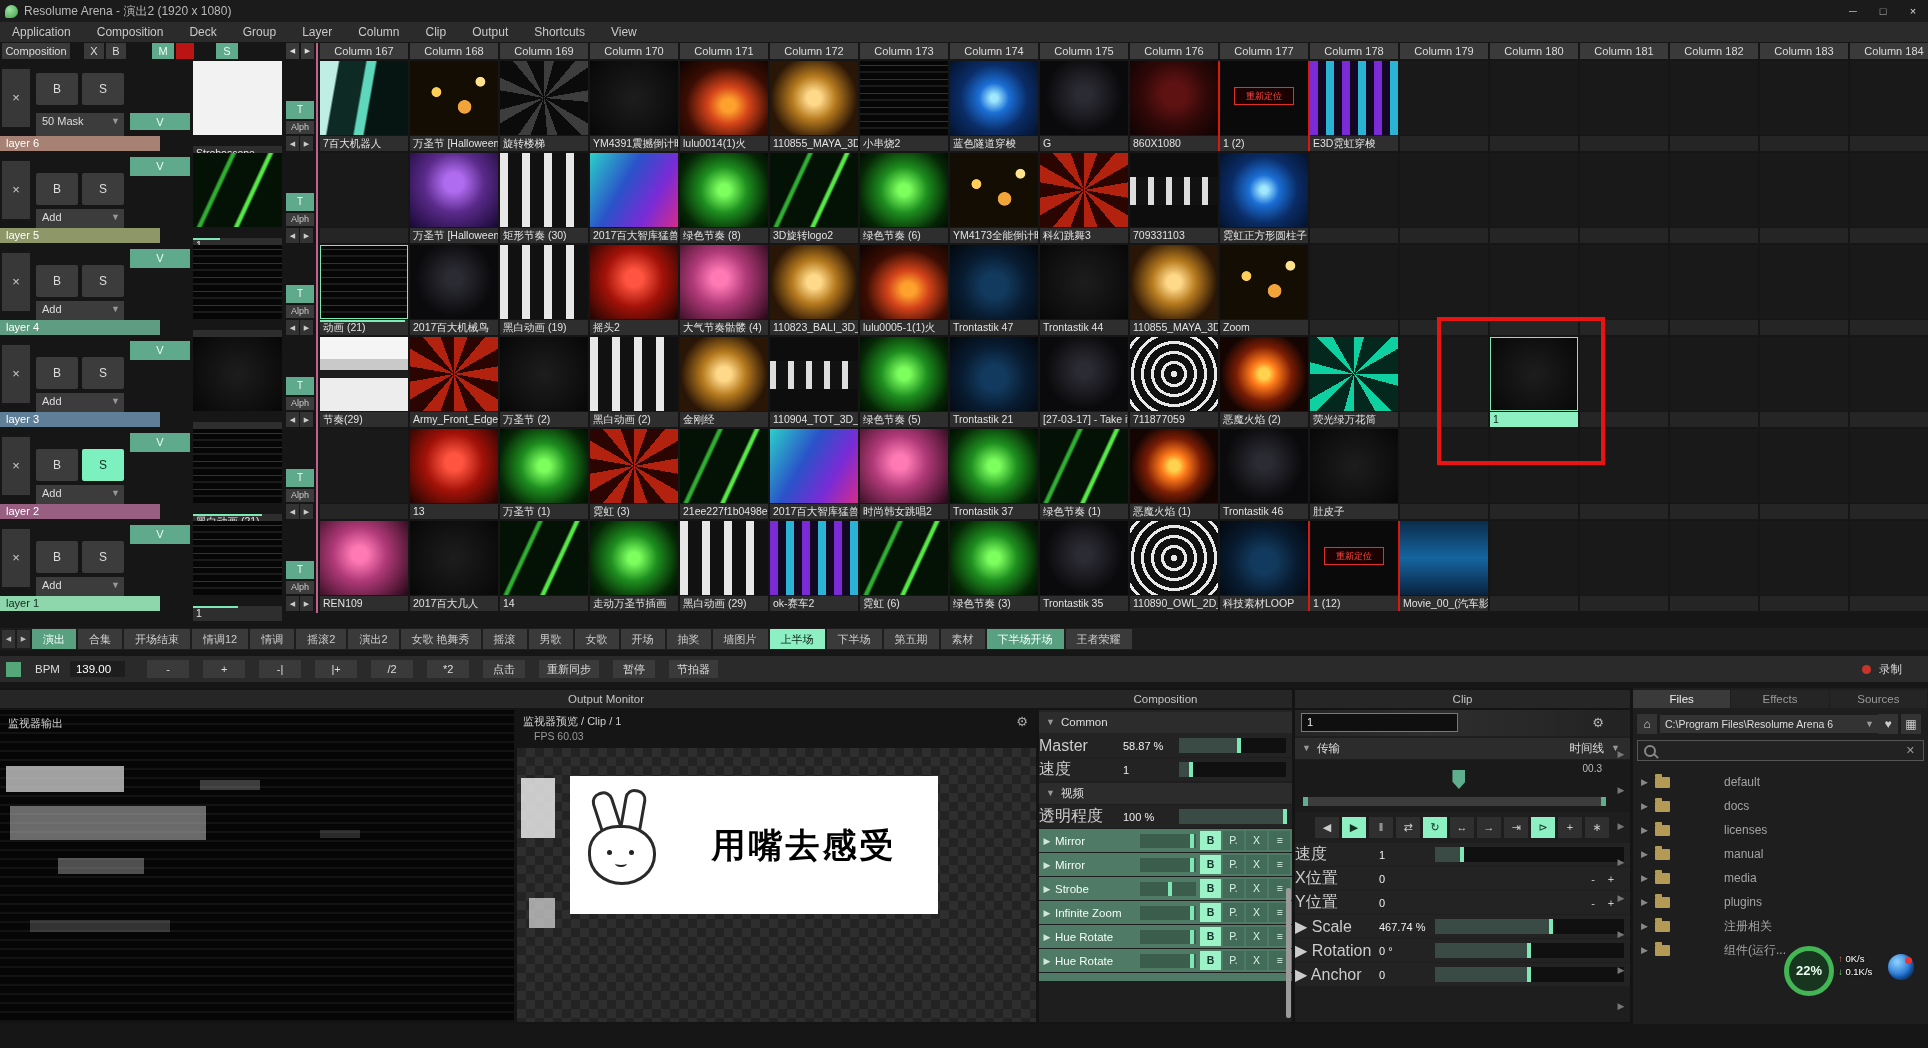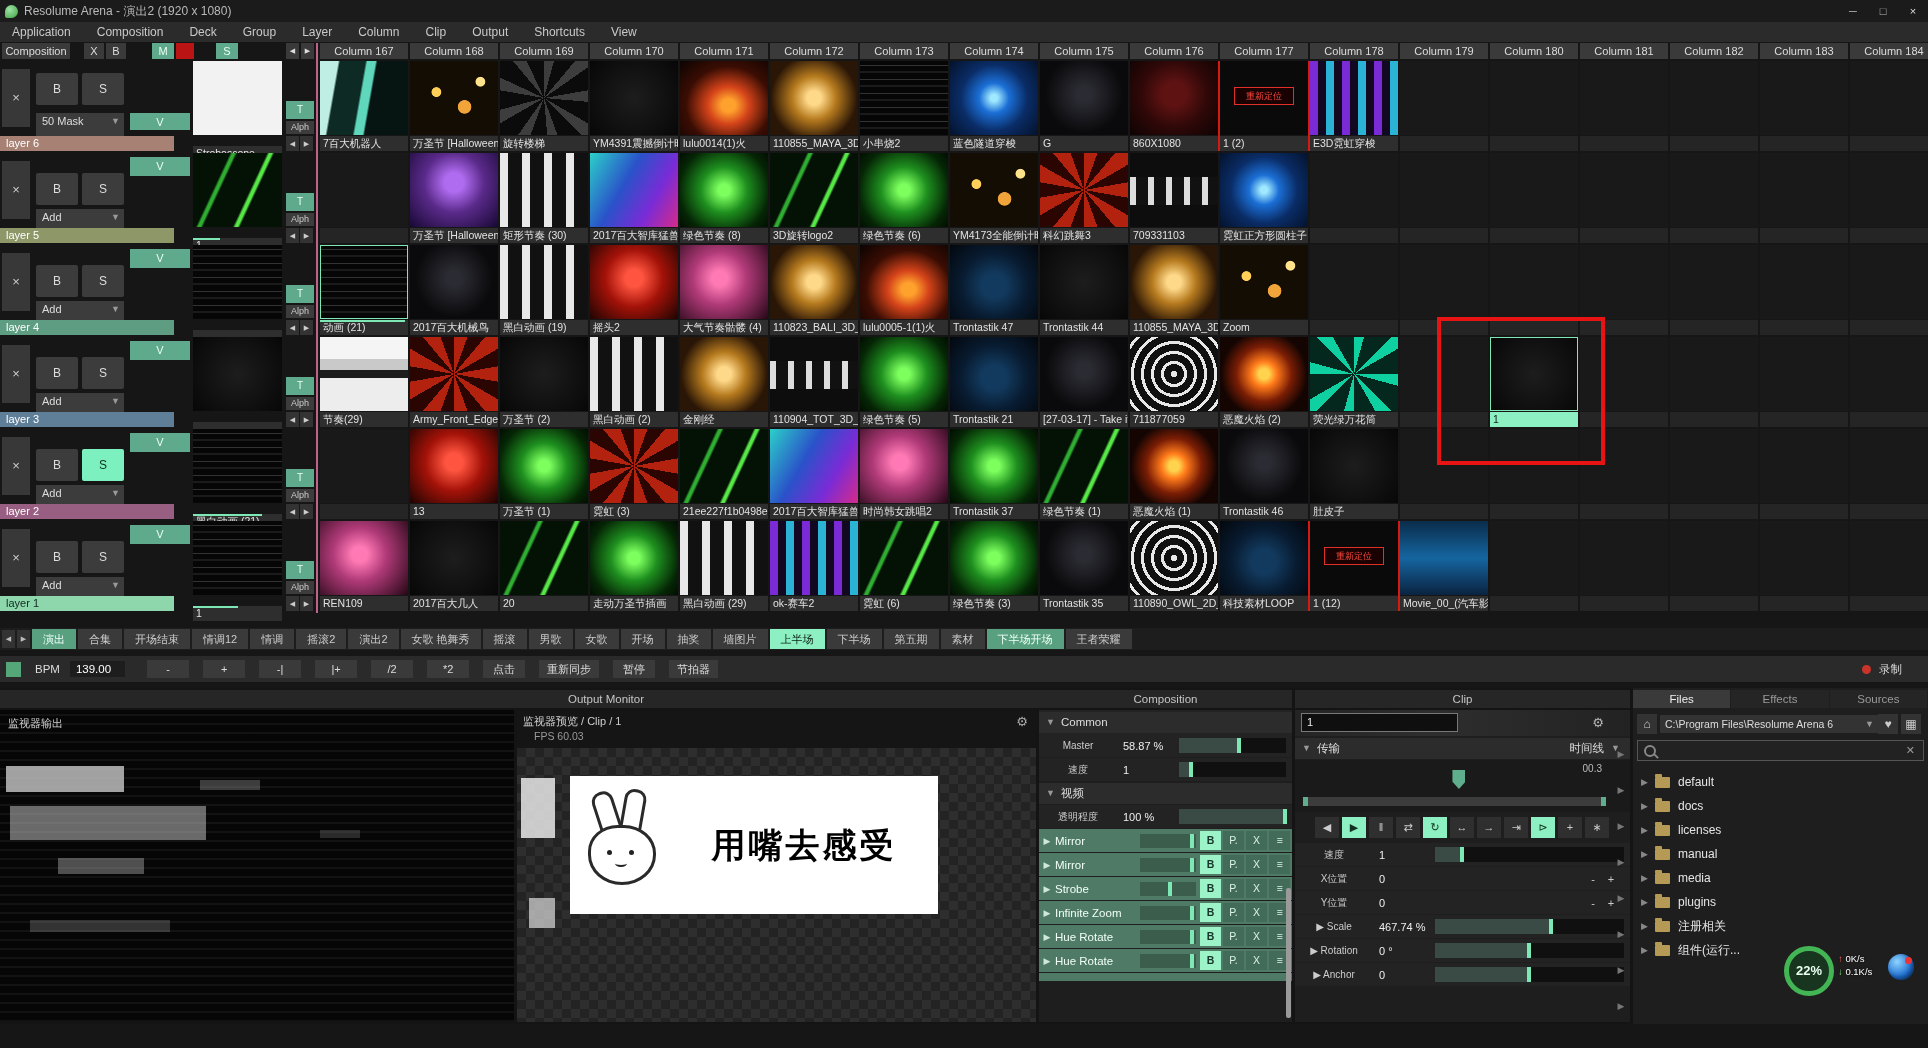--- a/index.html
+++ b/index.html
@@ -25,21 +25,21 @@
   .xbtn{position:absolute;left:2px;top:8px;width:28px;height:58px;background:#383838;color:#ccc;text-align:center;line-height:58px;font-size:13px;}
   .bbtn,.sbtn{position:absolute;top:20px;width:42px;height:32px;background:#3c3c3c;color:#ddd;text-align:center;line-height:32px;font-size:12px;border-radius:2px;}
   .bbtn{left:36px;} .sbtn{left:82px;}
   .sbtn.on{background:#7df0c0;color:#10301f;}
   .blend{position:absolute;left:36px;top:56px;width:88px;height:31px;background:#3c3c3c;color:#ddd;font-size:11px;line-height:17px;padding-left:6px;box-sizing:border-box;}
   .blend .caret{position:absolute;right:4px;top:0;color:#999;font-size:9px;}
   .vbtn{position:absolute;left:130px;top:4px;width:60px;height:19px;background:#5fa98c;color:#eafff4;font-size:11px;text-align:center;line-height:19px;}
   .row.vmid .bbtn,.row.vmid .sbtn{top:12px;}
   .row.vmid .blend{top:52px;}
   .row.vmid .vbtn{top:52px;height:17px;}
-  .laylabel{position:absolute;left:0;top:75px;width:174px;height:15px;font-size:11px;line-height:15px;padding-left:6px;box-sizing:border-box;white-space:nowrap;}
+  .laylabel{position:absolute;left:0;top:75px;width:160px;height:15px;font-size:11px;line-height:15px;padding-left:6px;box-sizing:border-box;white-space:nowrap;}
   .pv{position:absolute;left:193px;top:0;width:89px;height:74px;background:#101010;}
   .pvname{position:absolute;left:193px;top:85px;width:89px;height:15px;background:#2e2e2e;font-size:10.5px;line-height:15px;color:#e5e5e5;padding:0 3px;box-sizing:border-box;white-space:nowrap;overflow:hidden;}
   .tbtn{position:absolute;left:286px;top:40px;width:28px;height:18px;background:#5fa98c;color:#eafff4;font-size:10px;text-align:center;line-height:18px;}
   .abtn{position:absolute;left:286px;top:60px;width:28px;height:13px;background:#3c3c3c;color:#ccc;font-size:9px;text-align:center;line-height:13px;}
   .lnav{position:absolute;left:286px;top:75px;width:28px;height:15px;display:flex;}
   .skip{width:13px;height:15px;background:#333;color:#ccc;font-size:7px;text-align:center;line-height:15px;margin-right:1px;}
   .clips{position:absolute;left:320px;top:0;width:1620px;height:90px;display:flex;overflow:hidden;}
   .cell{width:88px;margin-right:2px;flex:none;position:relative;}
   .cthumb{height:74px;background:#141414;position:relative;overflow:hidden;}
   .cthumb.empty{background:#191919;}
@@ -121,21 +121,21 @@
   .memeline{font-size:34px;font-weight:900;color:#000;line-height:46px;letter-spacing:3px;}
   
   #panel-comp{position:absolute;left:1039px;top:22px;width:253px;height:312px;background:#1e1e1e;overflow:hidden;}
   #comp-name-row{position:absolute;left:0;top:0;width:100%;height:26px;background:#232323;}
   #comp-name{position:absolute;left:8px;top:5px;font-size:12px;font-weight:bold;color:#f0f0f0;}
   .gear{color:#b5b5b5;font-size:13px;}
   #comp-gear{position:absolute;right:8px;top:5px;}
   .sechdr{position:relative;height:21px;background:#2c2c2c;margin-top:2px;font-size:11.5px;color:#ddd;line-height:21px;padding-left:22px;}
   .sechdr .tri{position:absolute;left:7px;top:0;color:#999;font-size:9px;}
   .prow{position:relative;height:23px;margin-top:1px;background:#232323;display:flex;align-items:center;}
-  .plab{width:78px;text-align:center;font-size:10px;color:#ccc;flex:none;padding-right:6px;}
+  .plab{width:78px;text-align:left;font-size:16px;color:#ccc;flex:none;padding-right:6px;}
   .pval{width:56px;font-size:11px;color:#eee;flex:none;}
   .track{position:relative;flex:1;height:15px;background:#101010;margin-right:6px;}
   .tfill{position:absolute;left:0;top:0;bottom:0;background:#3a4a44;}
   .thandle{position:absolute;top:0;bottom:0;width:4px;background:#7de8b5;}
   .fxrow{position:relative;height:23px;margin-top:1px;background:#4e7a66;display:flex;align-items:center;}
   .fxtri{width:16px;text-align:center;color:#cfe8da;font-size:9px;flex:none;}
   .fxname{flex:1;font-size:11.5px;color:#f2fff8;white-space:nowrap;overflow:hidden;}
   .fxslider{position:relative;width:56px;height:14px;background:#3a5d4c;margin-right:4px;flex:none;}
   .fxbtn{width:21px;height:19px;line-height:19px;text-align:center;font-size:10.5px;background:#436b59;color:#d9f2e6;margin-right:2px;flex:none;}
   .fxbtn.b{background:#9df3c8;color:#15342a;font-weight:bold;}
@@ -173,21 +173,21 @@
   #pathbox .caret{position:absolute;right:4px;top:0;color:#999;font-size:9px;}
   #searchrow{position:absolute;left:4px;top:52px;right:4px;height:19px;background:#222;border:1px solid #555;display:flex;align-items:center;}
   .mag{width:8px;height:8px;border:2px solid #888;border-radius:50%;position:relative;margin:0 6px;flex:none;}
   .mag:after{content:"";position:absolute;width:6px;height:2px;background:#888;transform:rotate(45deg);right:-5px;bottom:-2px;}
   #searchx{margin-left:auto;color:#999;font-size:11px;padding-right:8px;}
   #folders{position:absolute;left:0;top:82px;right:0;}
   .frow{height:24px;display:flex;align-items:center;padding-left:8px;}
   .ftri{color:#888;font-size:9px;width:14px;flex:none;}
   .ficon{width:15px;height:11px;background:#b59a55;border-radius:1px;position:relative;margin-right:8px;flex:none;}
   .ficon:before{content:"";position:absolute;left:0;top:-3px;width:7px;height:3px;background:#b59a55;border-radius:1px 1px 0 0;}
-  .fname{font-size:12px;color:#e5e5e5;}
+  .fname{font-size:12px;color:#a3a3a3;margin-left:46px;}
   
   #statusbar{position:absolute;left:0;top:1026px;width:100%;height:22px;background:#2a2a2a;display:flex;align-items:center;}
   #sbleft{font-size:11px;color:#b5b5b5;padding-left:8px;}
   #sbtime{margin-left:auto;font-size:11px;color:#b5b5b5;padding-right:12px;}
   #cpu{position:absolute;left:1784px;top:946px;width:130px;height:52px;z-index:40;}
   #cpucircle{position:absolute;left:0;top:0;width:40px;height:40px;border-radius:50%;background:#17351f;border:5px solid #43b554;color:#eafff0;font-size:13px;font-weight:bold;text-align:center;line-height:40px;}
   #netstats{position:absolute;left:54px;top:6px;width:50px;}
   .nrow{font-size:9.5px;color:#fff;text-shadow:0 0 2px #000;line-height:13px;white-space:nowrap;}
   .up{color:#ff6a5e;} .down{color:#7de87a;}
   #blueball{position:absolute;left:104px;top:8px;width:26px;height:26px;border-radius:50%;background:radial-gradient(circle at 35% 30%,#8fd4ff,#1f6fd0 60%,#0a3f8a);box-shadow:inset -2px -2px 4px rgba(0,0,0,.4);}
@@ -723,21 +723,21 @@
           <div class="cell">
             <div class="cthumb th-pink"></div>
             <div class="cname"><div style="display: inline;">REN109</div></div>
           </div>
           <div class="cell">
             <div class="cthumb th-dark"></div>
             <div class="cname"><div style="display: inline;">2017百大几人</div></div>
           </div>
           <div class="cell">
             <div class="cthumb th-green2"></div>
-            <div class="cname"><div style="display: inline;">20</div></div>
+            <div class="cname"><div style="display: inline;">14</div></div>
           </div>
           <div class="cell">
             <div class="cthumb th-green"></div>
             <div class="cname"><div style="display: inline;">走动万圣节插画</div></div>
           </div>
           <div class="cell">
             <div class="cthumb th-bw"></div>
             <div class="cname"><div style="display: inline;">黑白动画 (29)</div></div>
           </div>
           <div class="cell">

